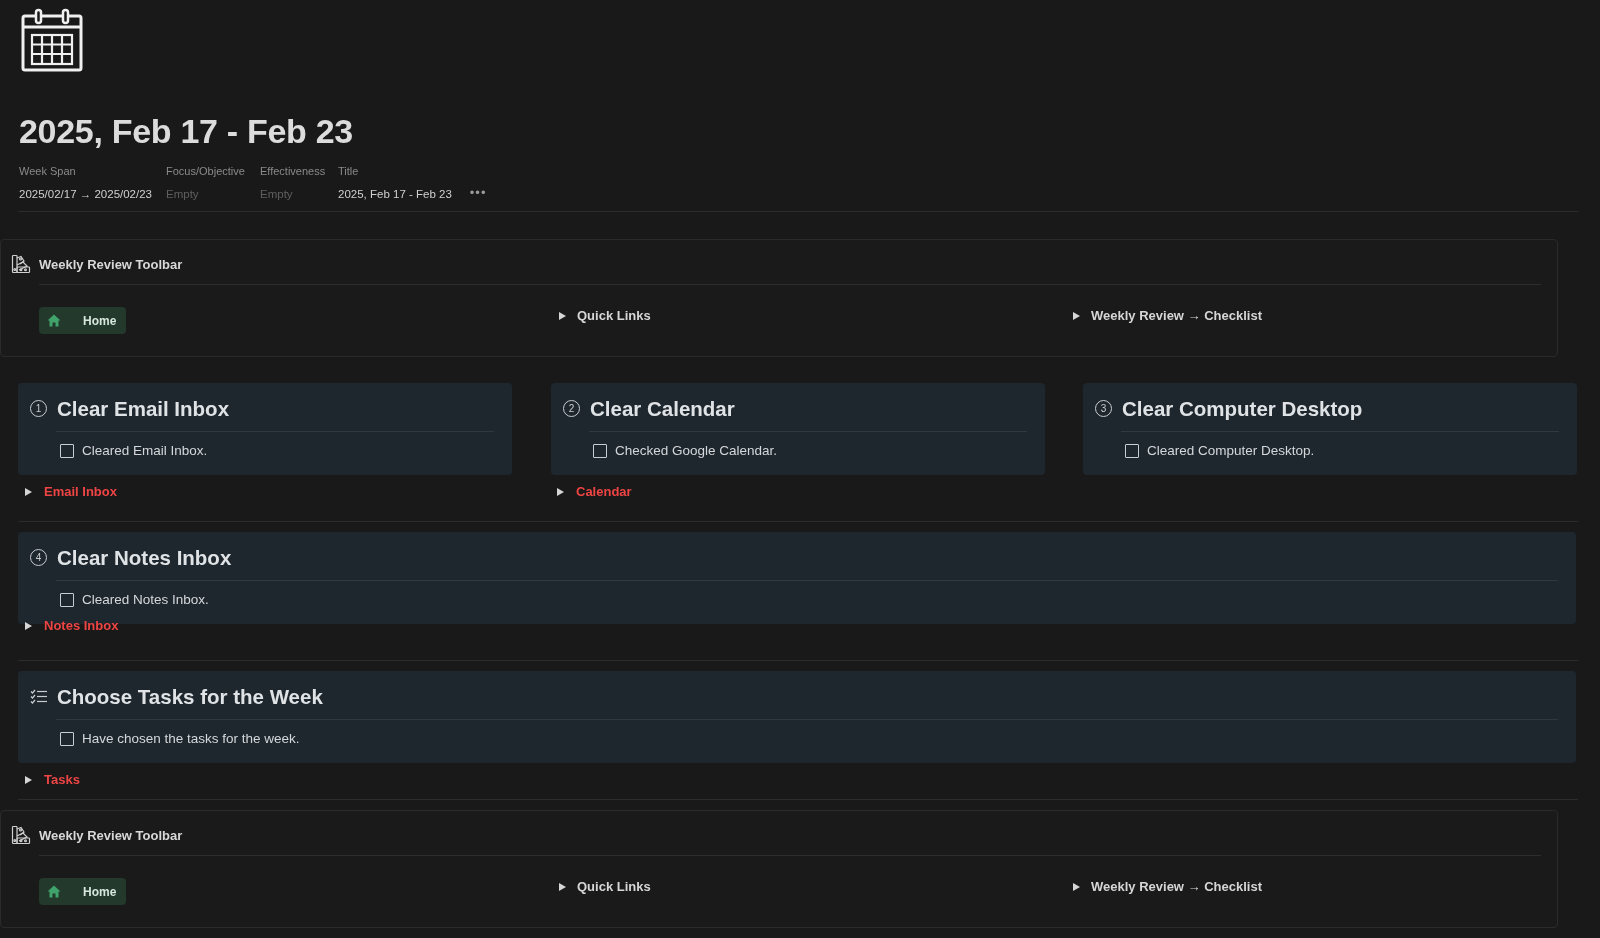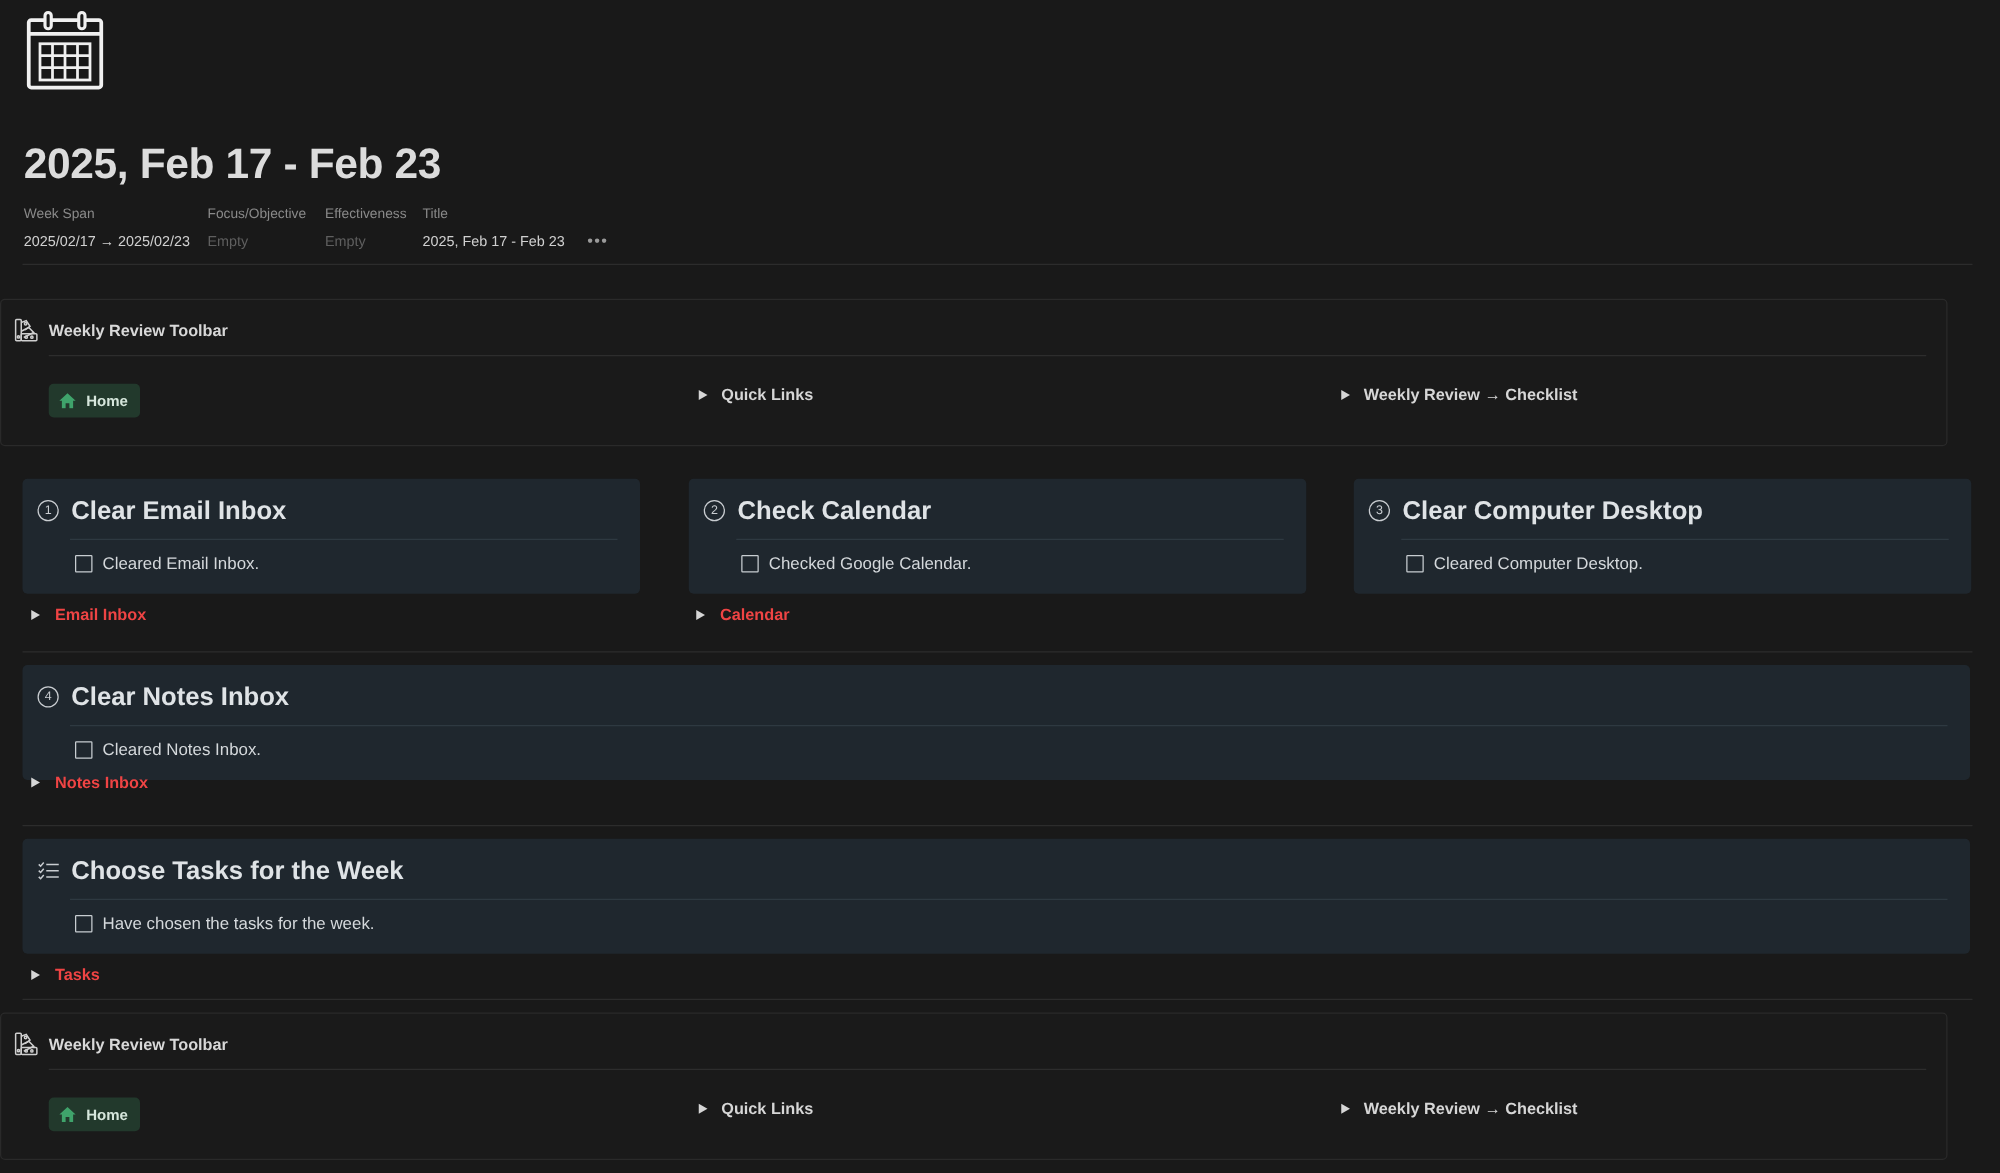--- a/index.html
+++ b/index.html
@@ -22,21 +22,21 @@
   .more-dots { font-size: 13px; color: #9a9a9a; margin-top: 22px; letter-spacing: 1px; cursor: pointer; }
 
   .divider { position: absolute; left: 18px; right: 22px; height: 1px; background: #2c2c2c; }
 
   .toolbar { position: absolute; left: 0; width: 1558px; border: 1px solid #2a2a2a; border-radius: 4px; background: #1a1a1a; }
   .toolbar-head { position: absolute; left: 10px; top: 14px; display: flex; align-items: center; }
   .toolbar-icon { width: 20px; height: 20px; margin-right: 8px; }
   .toolbar-title { font-size: 13px; font-weight: 700; color: #d8d8d8; }
   .toolbar-rule { position: absolute; left: 38px; right: 16px; top: 44px; height: 1px; background: #2d2d2d; }
   .home-btn { position: absolute; left: 38px; top: 67px; height: 27px; padding: 0 10px 0 8px; background: #22392c; border-radius: 4px; display: flex; align-items: center; cursor: pointer; }
-  .home-btn .lbl { font-size: 12px; font-weight: 700; color: #d6e6dc; margin-left: 8px; }
+  .home-btn .lbl { font-size: 12px; font-weight: 700; color: #d6e6dc; margin-left: 22px; }
   .toggle { position: absolute; display: flex; align-items: center; cursor: pointer; }
   .tri { width: 0; height: 0; border-left: 7px solid #d6d6d6; border-top: 4.5px solid transparent; border-bottom: 4.5px solid transparent; margin-right: 11px; }
   .toggle .lbl { font-size: 13px; font-weight: 700; color: #d6d6d6; }
 
   .callout { position: absolute; background: #1f272e; border-radius: 4px; }
   .callout-icon { position: absolute; left: 12px; top: 17px; width: 18px; height: 18px; }
   .callout-title { position: absolute; left: 39px; top: 14px; font-size: 20.5px; font-weight: 700; color: #dfe3e6; white-space: nowrap; }
   .callout-rule { position: absolute; left: 38px; right: 18px; top: 48px; height: 1px; background: #2e3941; }
   .check-row { position: absolute; left: 42px; top: 60px; display: flex; align-items: center; }
   .checkbox { width: 14px; height: 14px; border: 1.5px solid #c8cdd1; border-radius: 1px; margin-right: 8px; cursor: pointer; }
@@ -132,21 +132,21 @@
     <span class="check-label">Cleared Email Inbox.</span>
   </div>
 </div>
 <div class="sub-toggle" style="left:25px; top:484px;">
   <span class="tri"></span>
   <span class="lbl">Email Inbox</span>
 </div>
 
 <div class="callout" style="left:551px; top:383px; width:494px; height:92px;">
   <div class="callout-icon num-circle">2</div>
-  <div class="callout-title">Check Calendar</div>
+  <div class="callout-title">Clear Calendar</div>
   <div class="callout-rule"></div>
   <div class="check-row">
     <span class="checkbox"></span>
     <span class="check-label">Checked Google Calendar.</span>
   </div>
 </div>
 <div class="sub-toggle" style="left:557px; top:484px;">
   <span class="tri"></span>
   <span class="lbl">Calendar</span>
 </div>

